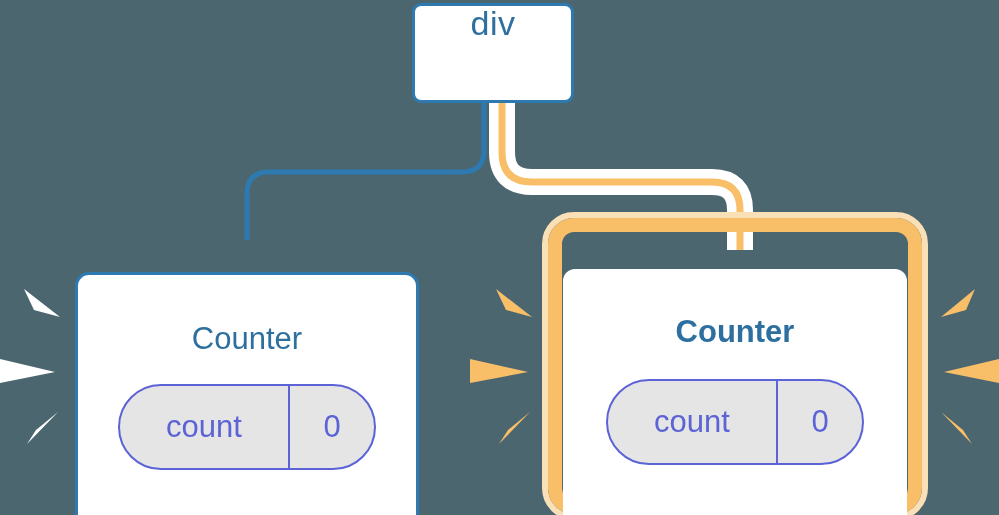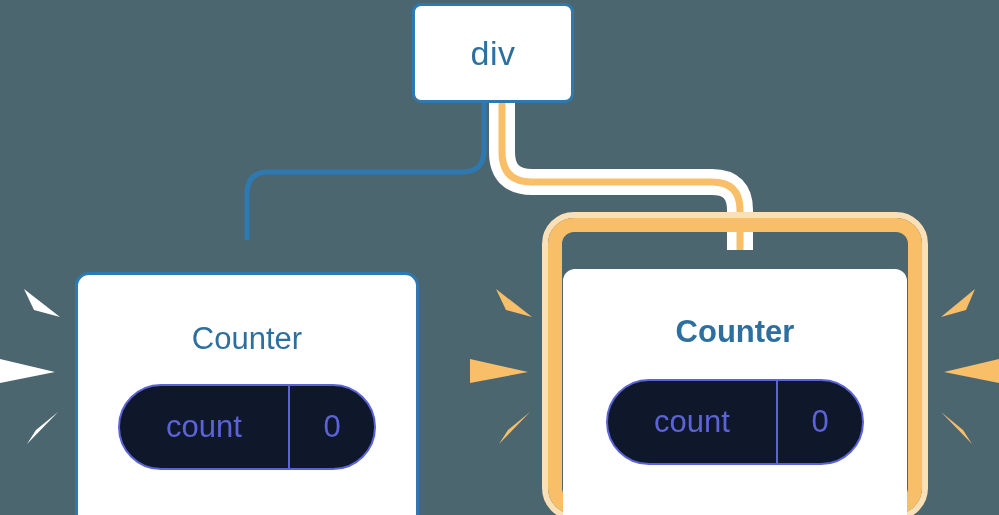--- a/index.html
+++ b/index.html
@@ -41,21 +41,21 @@
   }
 
   
   #div-node {
     left: 412px;
     top: 3px;
     width: 162px;
     height: 100px;
     border: 3px solid #2e7ab0;
     border-radius: 9px;
-    justify-content: center;
+    justify-content: flex-start;
   }
   #div-node .node-title {
     font-size: 34px;
     color: #2d6f9e;
     letter-spacing: 0.5px;
     line-height: 1;
   }
 
   
   .counter-node {
@@ -115,21 +115,21 @@
 
   
   .state-pill {
     position: relative;
     display: flex;
     align-items: stretch;
     border: 2px solid #5b63d6;
     border-radius: 999px;
     height: 86px;
     box-sizing: border-box;
-    background: #0f172a;
+    background: #e5e5e5;
   }
   #counter-left .state-pill {
     width: 258px;
     margin-top: 30px;
   }
   #counter-right .state-pill {
     width: 258px;
     margin-top: 32px;
   }
   .pill-key {

